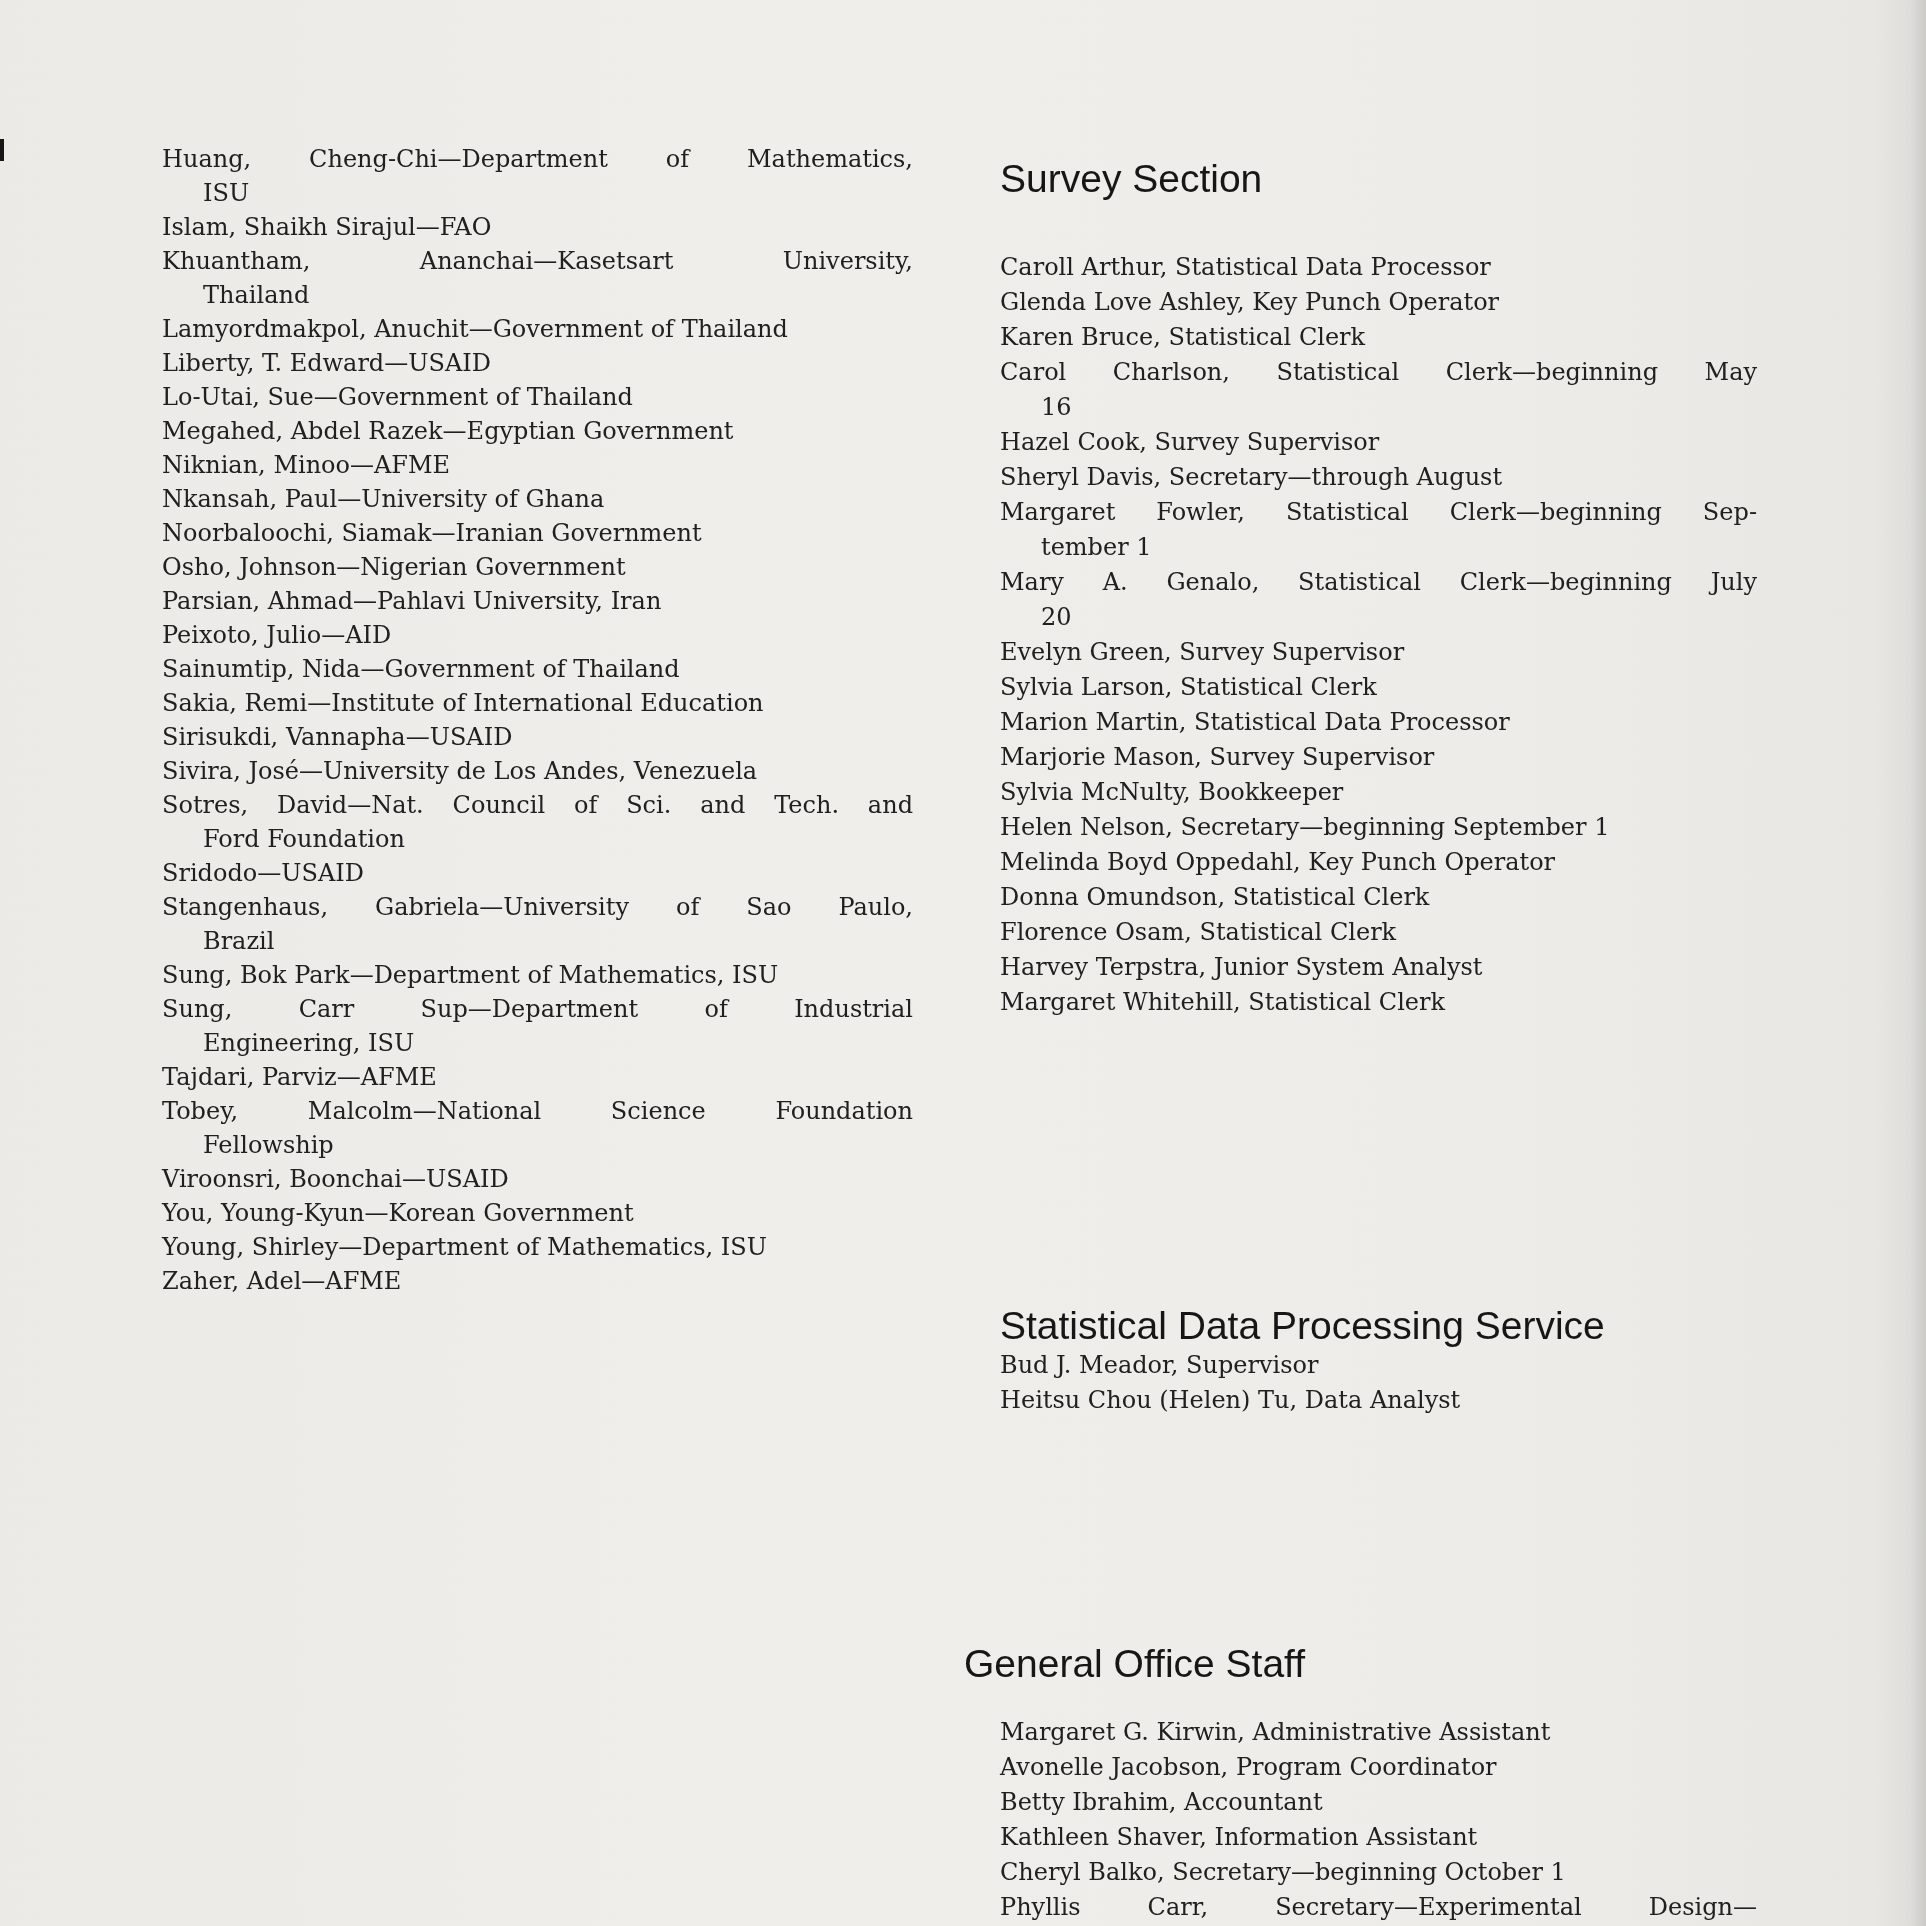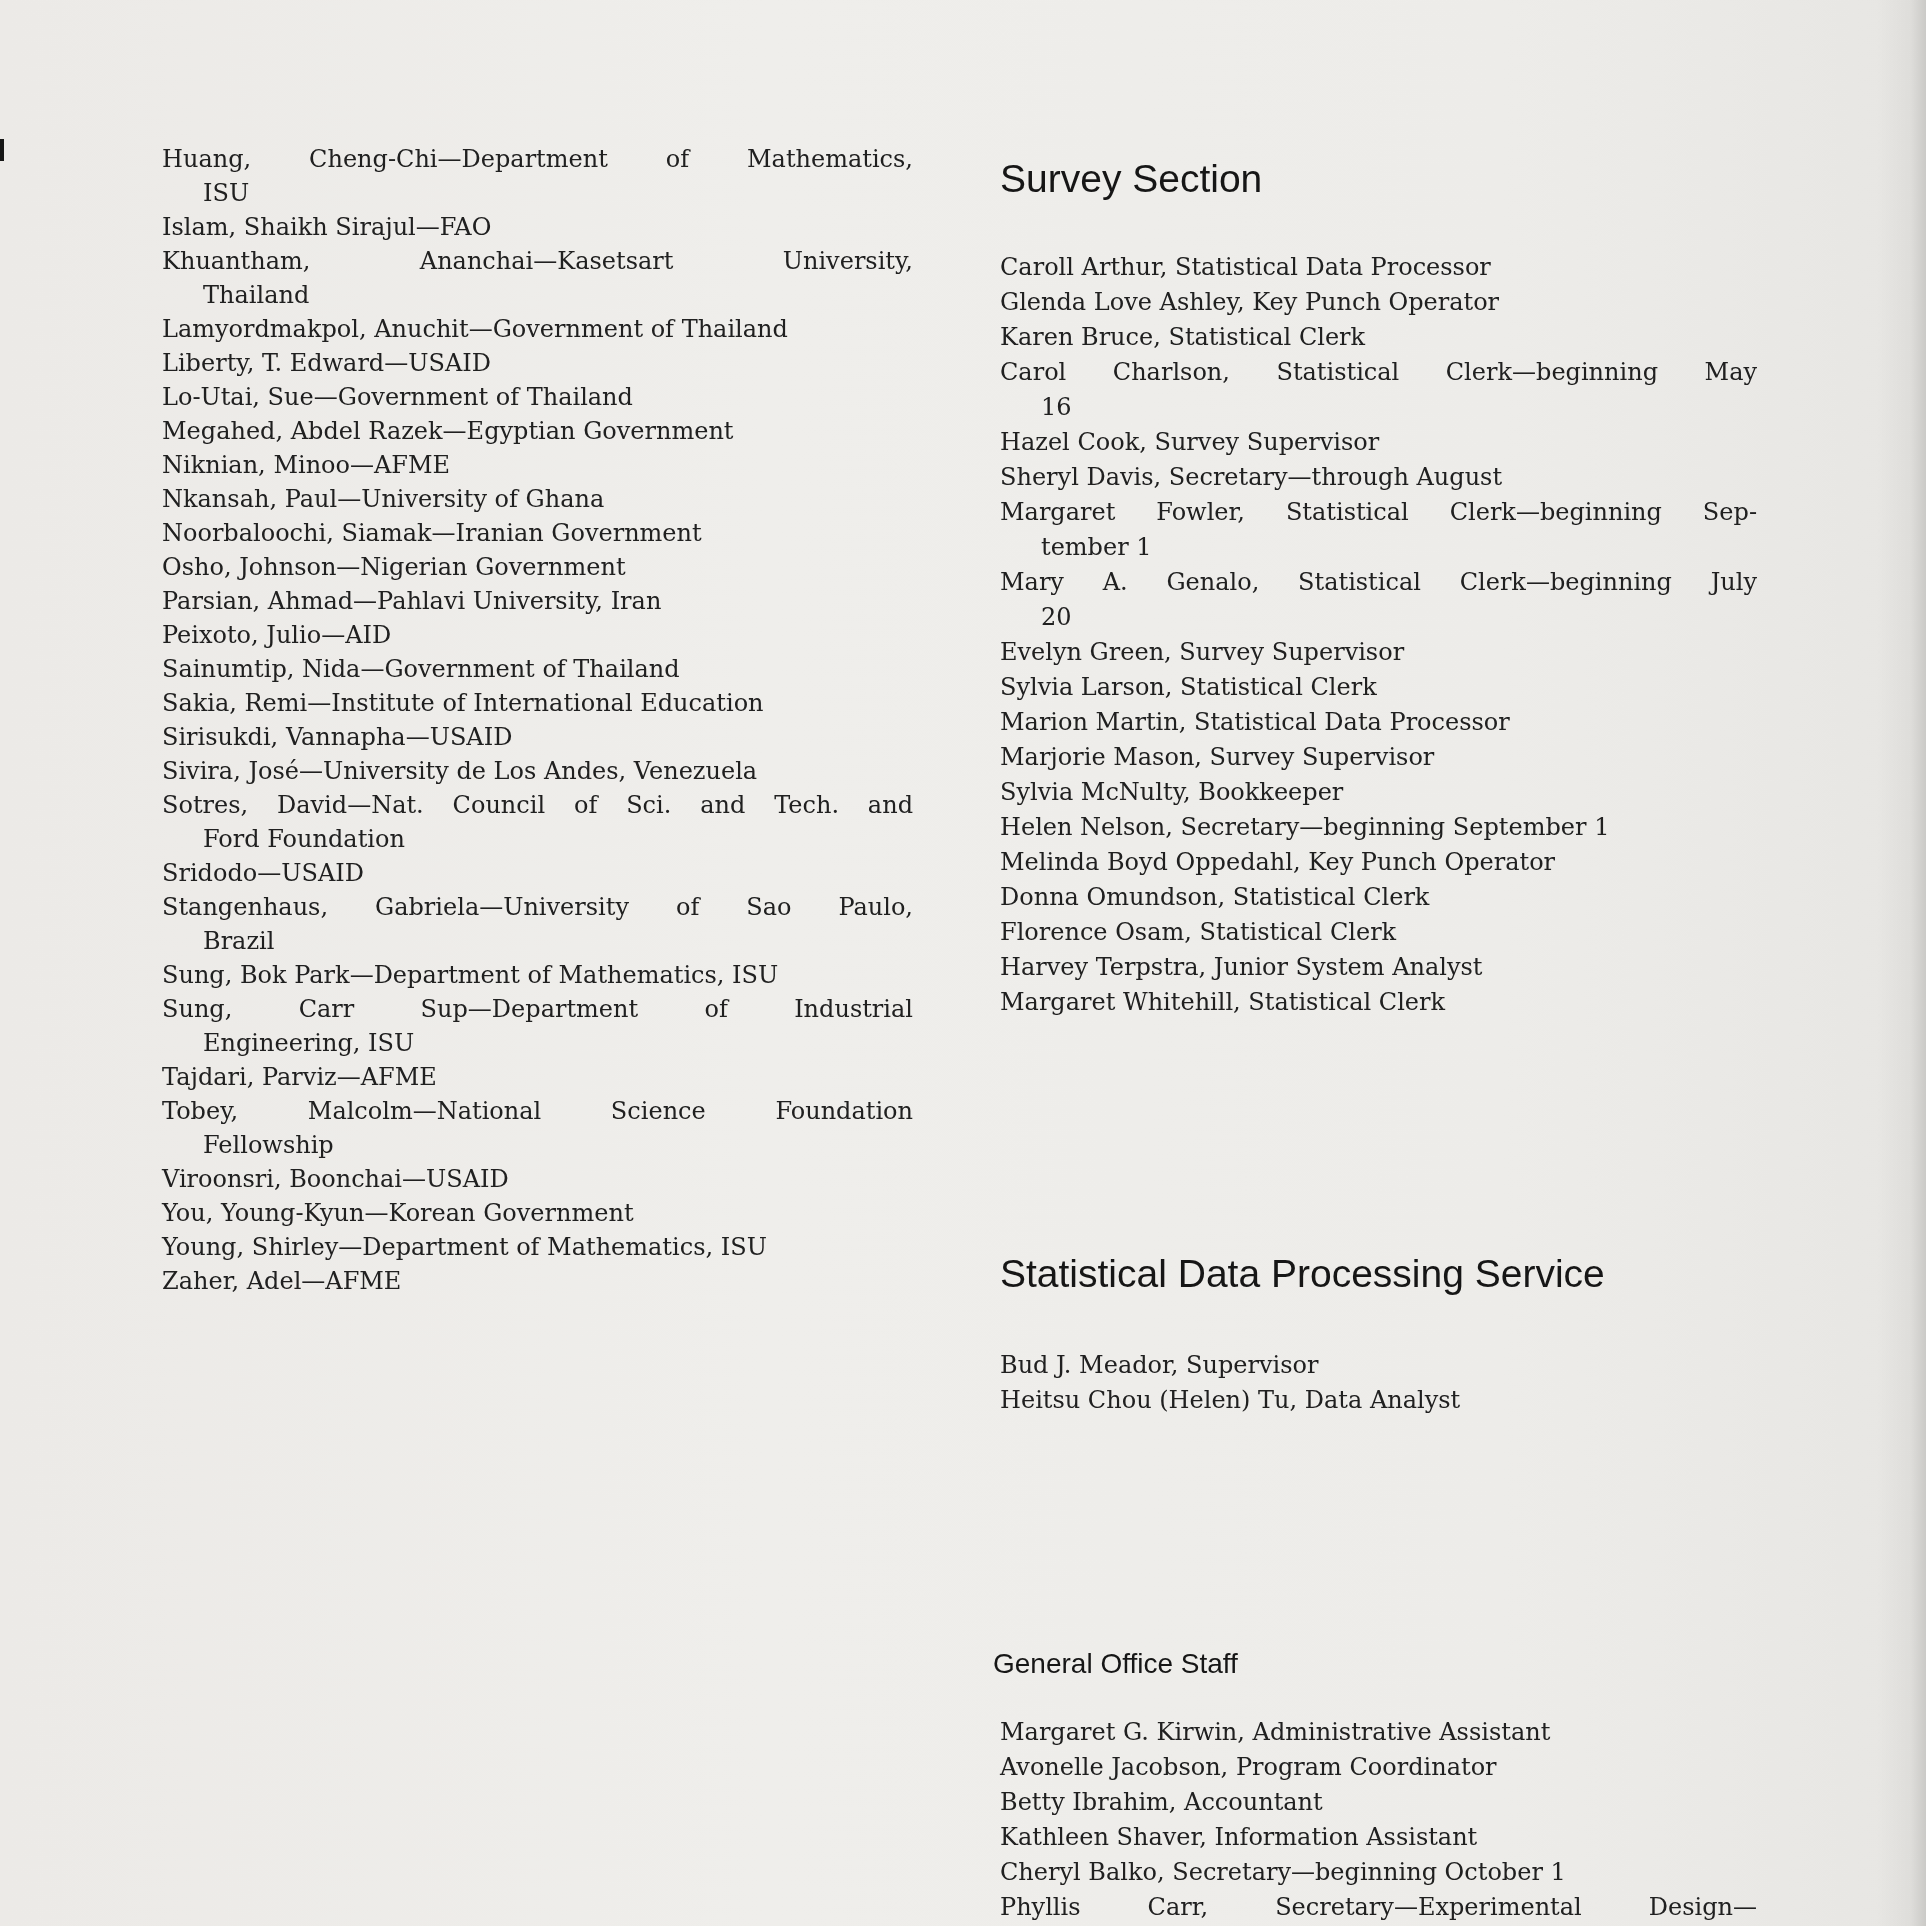--- a/index.html
+++ b/index.html
@@ -31,22 +31,22 @@
     position:absolute;top:0;bottom:0;left:1876px;width:69px;
     background:linear-gradient(90deg,
       rgba(0,0,0,0) 0%,
       rgba(0,0,0,0.04) 50%,
       rgba(0,0,0,0.12) 72%,
       rgba(80,78,75,0.55) 81%,
       rgba(0,0,0,0.12) 87%,
       rgba(0,0,0,0) 100%);
   }
   .h-survey{left:1000px;top:157px;font-size:39px;line-height:43px;}
-  .h-sdps{left:1000px;top:1252px;font-size:39px;line-height:43px;}
-  .h-general{left:993px;top:1642px;font-size:28px;line-height:43px;}
+  .h-sdps{left:1000px;top:1304px;font-size:39px;line-height:43px;}
+  .h-general{left:964px;top:1642px;font-size:39px;line-height:43px;}
   .funded-list{left:162px;top:142px;width:751px;}
   .survey-list{left:1000px;top:250px;width:757px;}
   .sdps-list{left:1000px;top:1348px;width:757px;}
   .general-list{left:1000px;top:1715px;width:757px;}
 </style>
 </head>
 <body>
 
 <div class="page">
 

